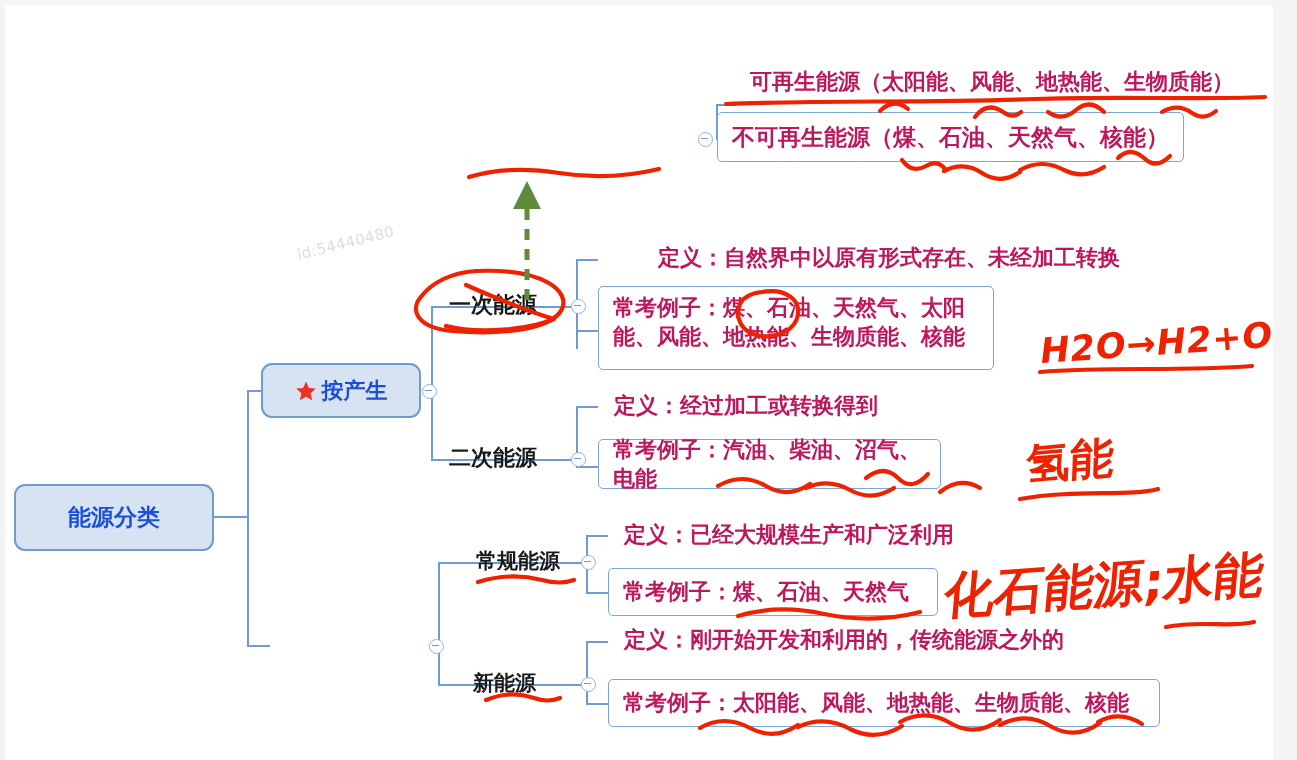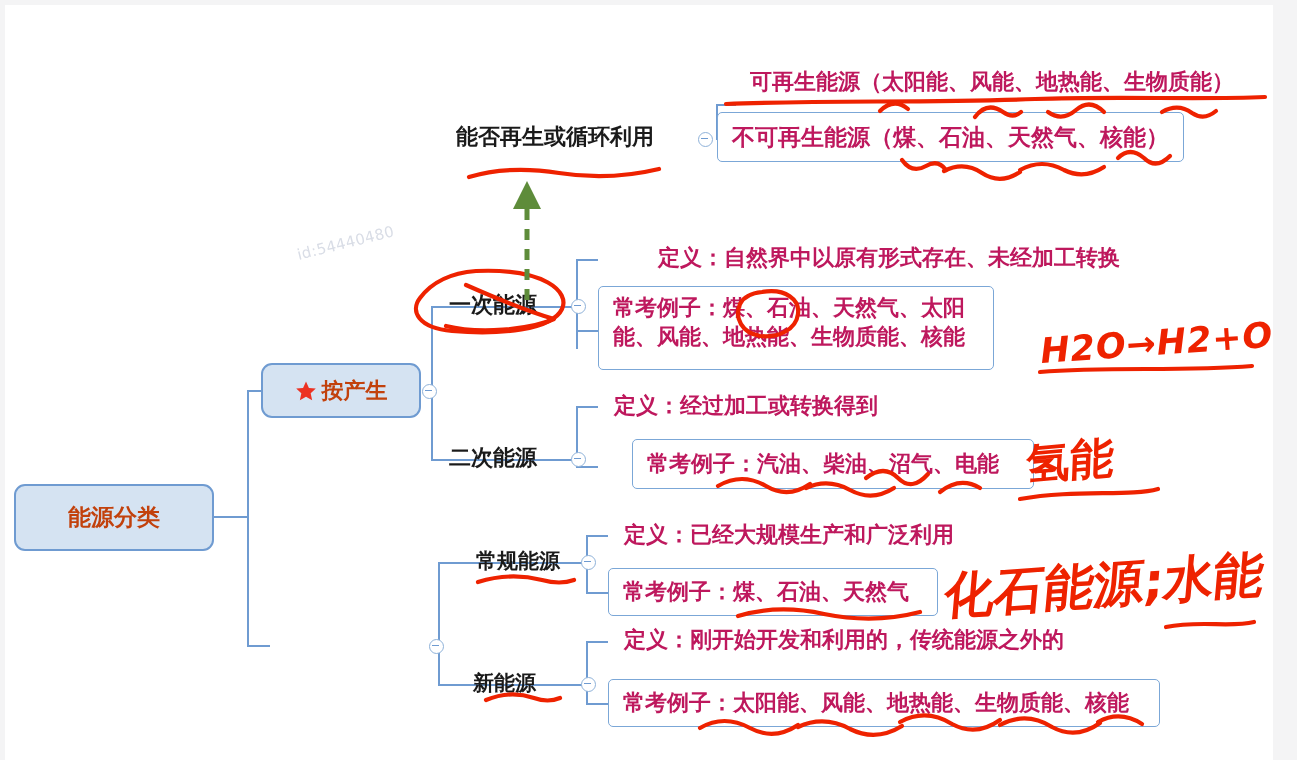--- a/index.html
+++ b/index.html
@@ -32,21 +32,21 @@
     position: absolute; left: 0; right: 0; top: 0;
     height: 5px; background: #f4f4f5; z-index: 40;
   }
 
   
   .node {
     position: absolute;
     box-sizing: border-box;
     display: flex;
     align-items: center;
-    color: #c2410c;
+    color: #1d4ed8;
     white-space: nowrap;
     z-index: 12;
   }
   
   .node-filled {
     background: #d5e3f2;
     border: 2px solid #6f9bd1;
     border-radius: 11px;
     justify-content: center;
     font-weight: bold;
@@ -225,43 +225,40 @@
   <div class="node node-bare" style="left:464px; top:544px; width:118px; height:34px; font-size:21px;margin-left:12px;">
     <span>常规能源</span>
   </div>
   <div class="toggle" style="left:581px; top:555px;"></div>
 
   <div class="node node-bare" style="left:473px; top:666px; width:100px; height:34px; font-size:21px;">
     <span>新能源</span>
   </div>
   <div class="toggle" style="left:581px; top:677px;"></div>
 
-  <div class="node node-bare" style="left:456px; top:119px; width:230px; height:36px; font-size:22px;">
-    <span>能否再生或循环利用</span>
-  </div>
   <div class="toggle" style="left:698px; top:132px;"></div>
 
   <div class="leaf leaf-plain" style="left:736px; top:62px; width:522px; height:40px; font-size:22px;">
     <span class="txt">可再生能源（太阳能、风能、地热能、生物质能）</span>
   </div>
   <div class="leaf leaf-box" style="left:717px; top:112px; width:467px; height:50px; font-size:23px;">
     <span class="txt">不可再生能源（煤、石油、天然气、核能）</span>
   </div>
 
   <div class="leaf leaf-plain" style="left:600px; top:238px; width:520px; height:40px; font-size:22px;justify-content:flex-end;">
     <span class="txt">定义：自然界中以原有形式存在、未经加工转换</span>
   </div>
   <div class="leaf leaf-box" style="left:598px; top:286px; width:396px; height:84px; font-size:22px; align-items:flex-start; padding-top:6px;">
     <span class="txt" style="white-space:normal; display:block;">常考例子：煤、石油、天然气、太阳能、风能、地热能、生物质能、核能</span>
   </div>
 
   <div class="leaf leaf-plain" style="left:600px; top:386px; width:420px; height:40px; font-size:22px;">
     <span class="txt">定义：经过加工或转换得到</span>
   </div>
-  <div class="leaf leaf-box" style="left:632px; top:439px; width:402px; height:50px; font-size:22px;">
+  <div class="leaf leaf-box" style="left:598px; top:439px; width:343px; height:50px; font-size:22px;">
     <span class="txt">常考例子：汽油、柴油、沼气、电能</span>
   </div>
 
   <div class="leaf leaf-plain" style="left:610px; top:515px; width:430px; height:40px; font-size:22px;">
     <span class="txt">定义：已经大规模生产和广泛利用</span>
   </div>
   <div class="leaf leaf-box" style="left:608px; top:568px; width:330px; height:48px; font-size:22px;">
     <span class="txt">常考例子：煤、石油、天然气</span>
   </div>
 

